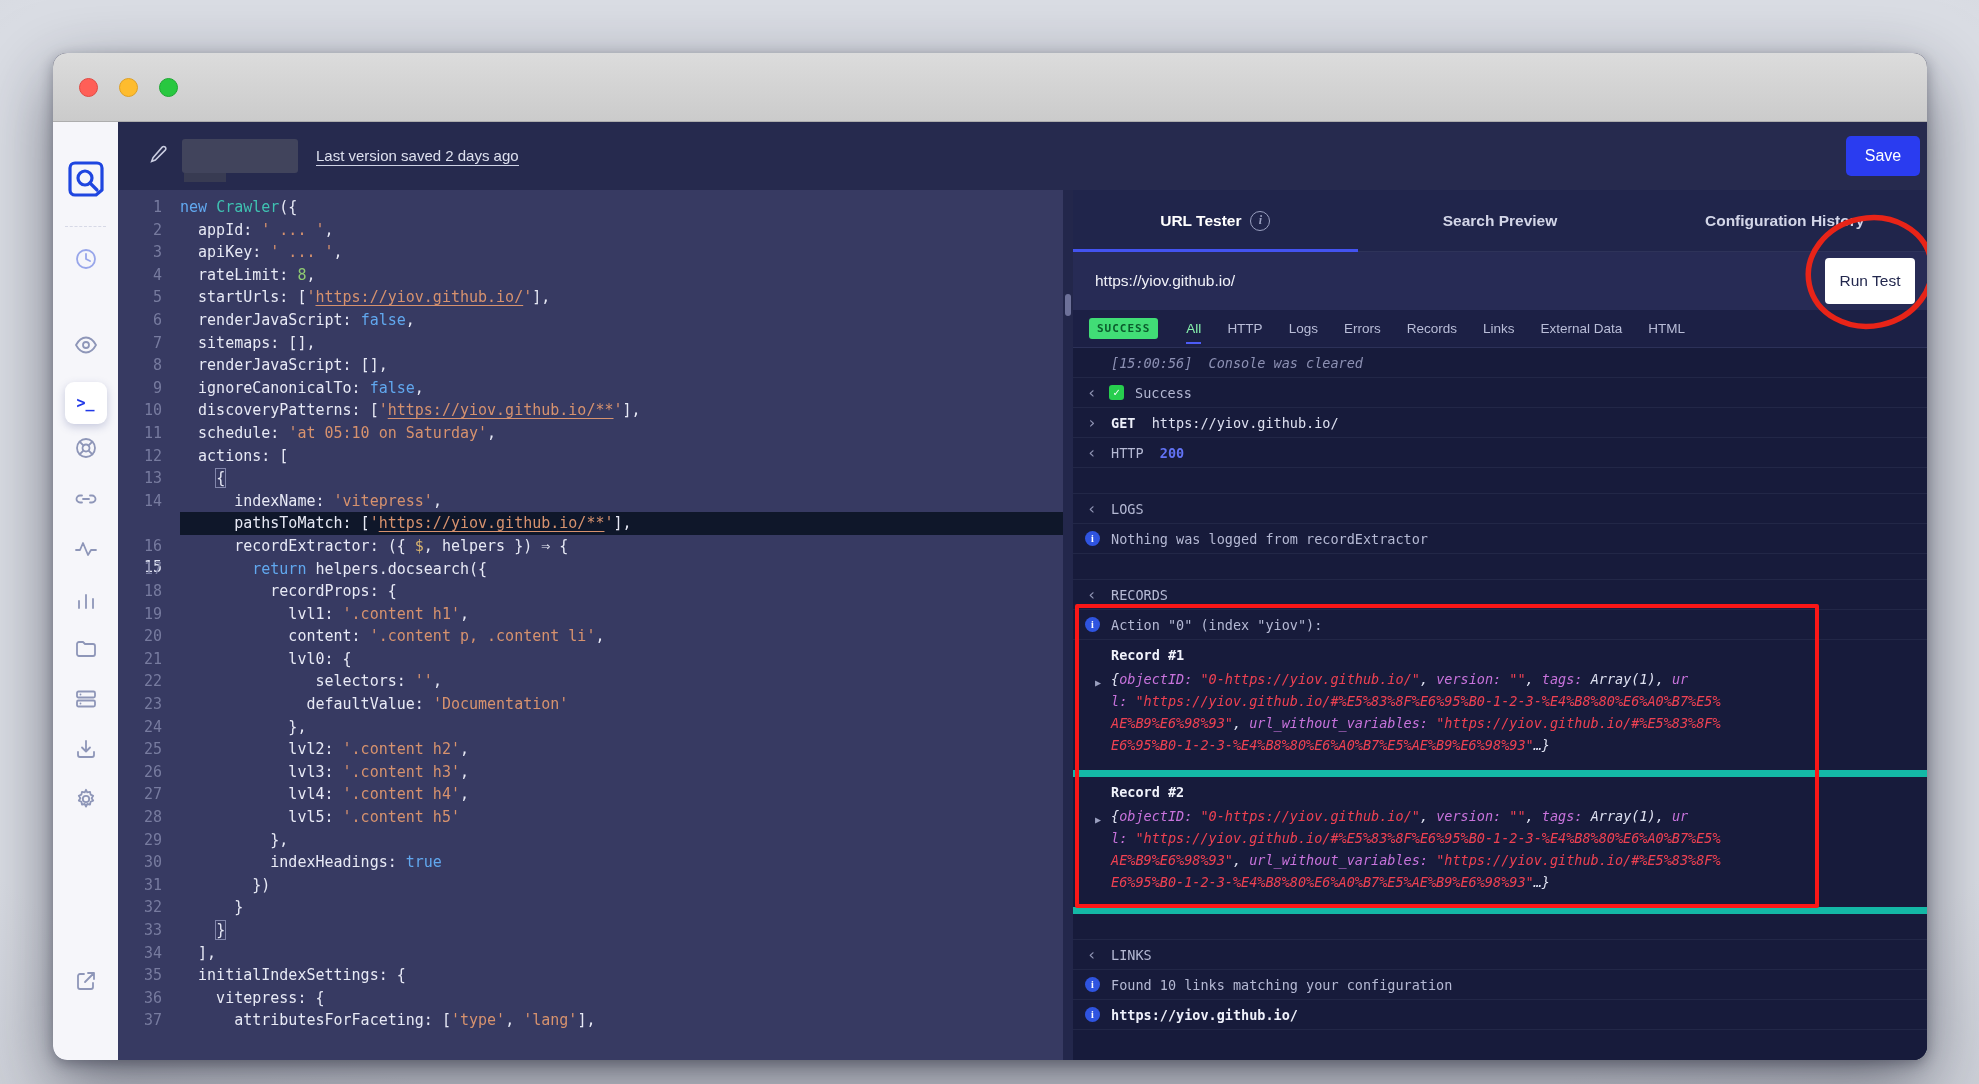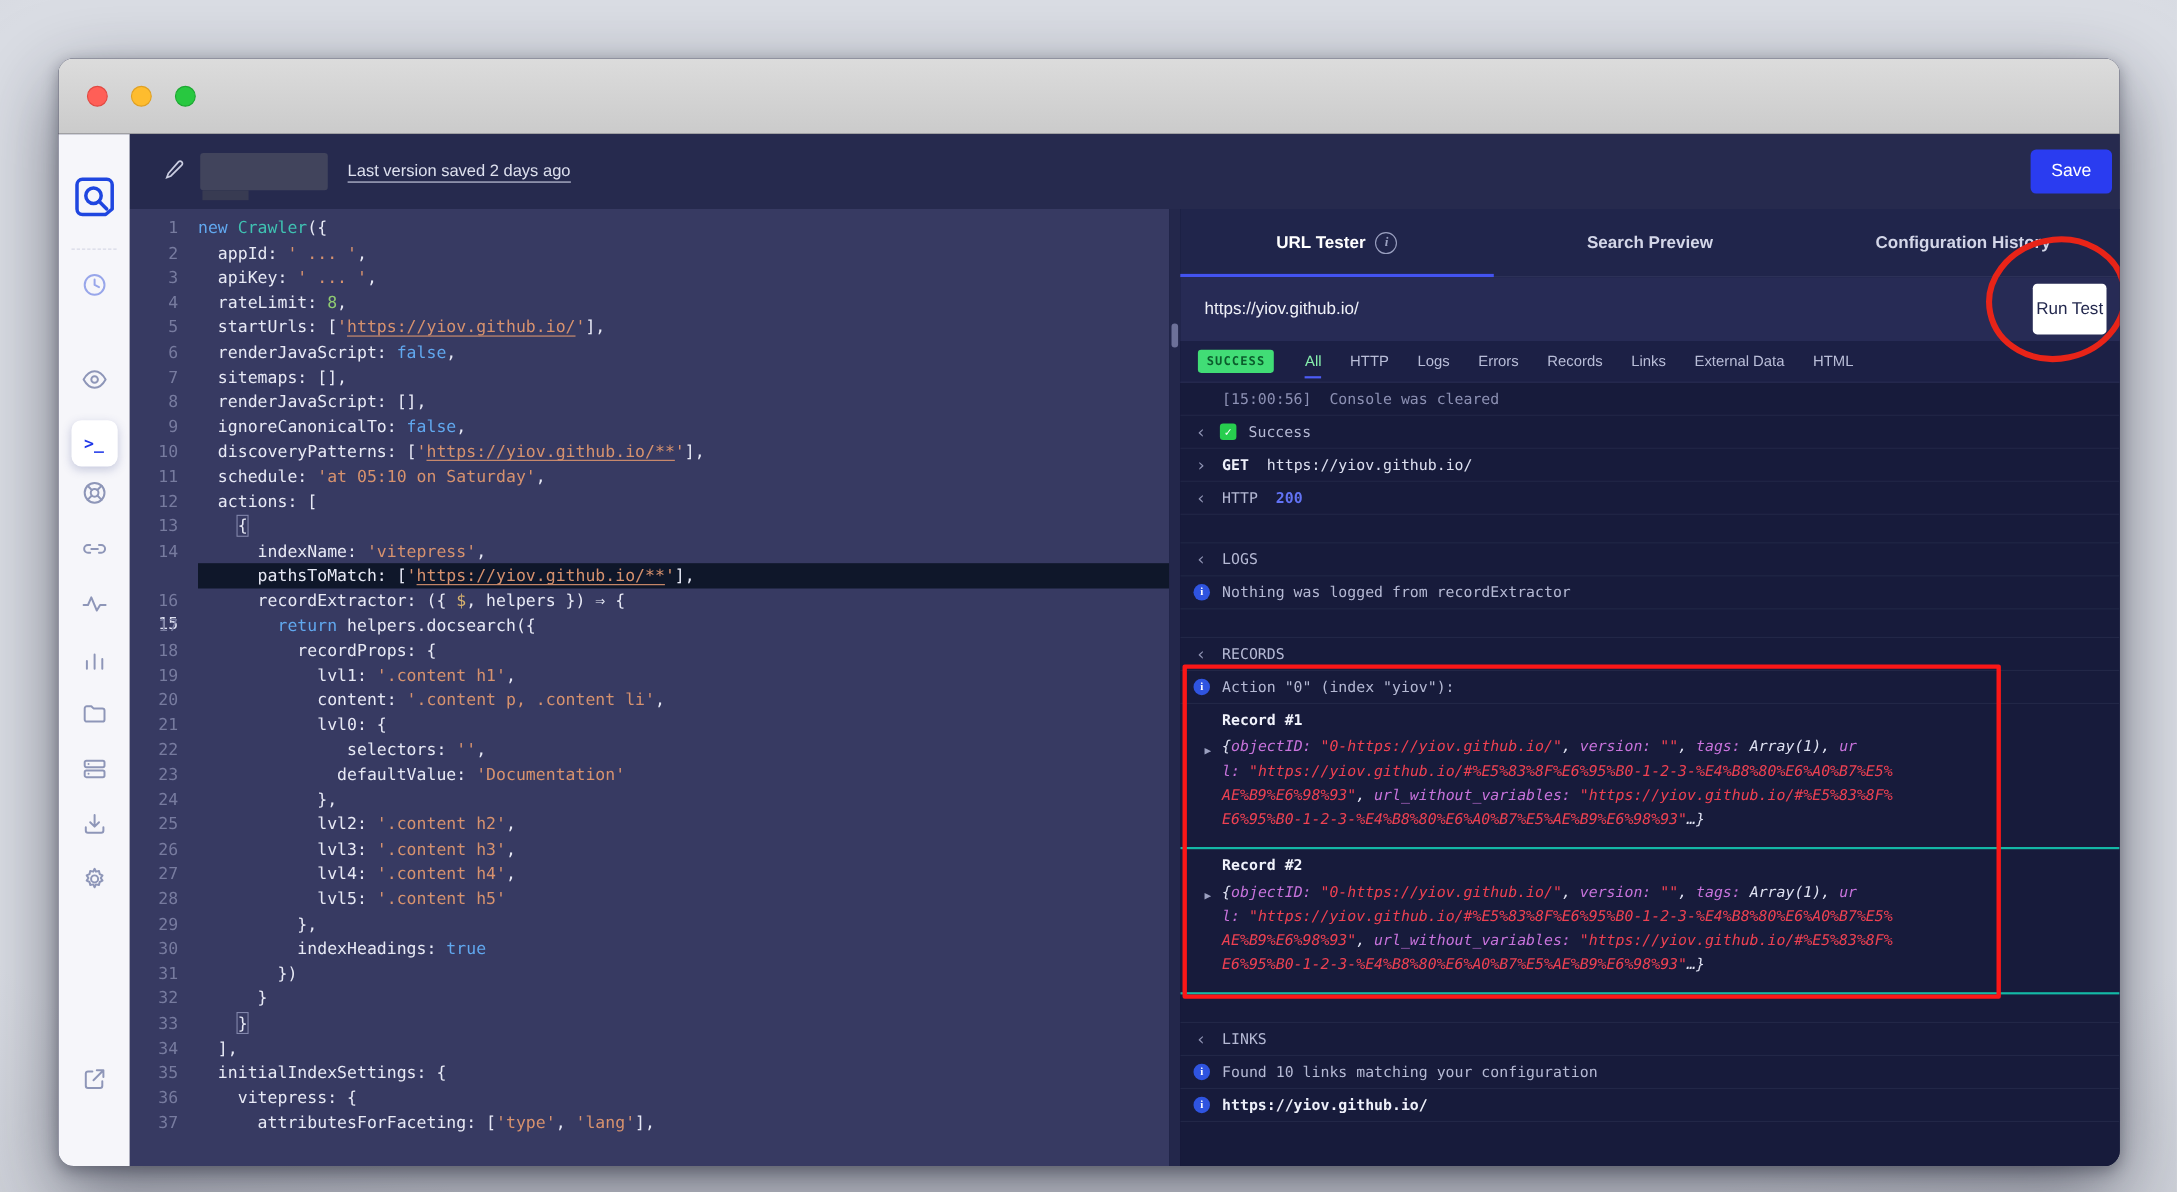--- a/index.html
+++ b/index.html
@@ -78,50 +78,50 @@
   .panel-tabs { height:62px; background:#20254b; display:flex; flex:none; border-bottom:1px solid #2e3359; }
   .ptab { width:33.333%; display:flex; align-items:center; justify-content:center; gap:9px;
           color:#d3d6e8; font-weight:bold; font-size:15.5px; position:relative; cursor:pointer; }
   .ptab.active { color:#ffffff; }
   .ptab.active:after { content:""; position:absolute; left:0; right:0; bottom:-1px; height:3px; background:#4353f0; }
   .info-circ { width:20px; height:20px; border:1.6px solid #9aa0c0; border-radius:50%; color:#9aa0c0;
                font-size:12px; font-weight:bold; display:flex; align-items:center; justify-content:center;
                font-family:"Liberation Serif",serif; font-style:italic; }
   .url-row { height:58px; background:#272b55; display:flex; align-items:center; flex:none; position:relative; }
   .url-text { margin-left:22px; color:#f0f1f8; font-size:15.5px; }
-  .run-btn { position:absolute; right:12px; top:6px; width:67px; height:46px; background:#ffffff;
+  .run-btn { position:absolute; right:12px; top:6px; width:90px; height:46px; background:#ffffff;
              color:#23284e; font-size:15.5px; border:none; border-radius:4px; cursor:pointer; }
   .subtabs { height:38px; background:#1c2045; display:flex; align-items:center; flex:none;
              border-bottom:1px solid #2c3158; padding-left:16px; }
   .badge { background:#41dd76; color:#0b5c2c; font-weight:bold; font-size:11px; letter-spacing:1px;
            padding:4px 8px; border-radius:3px; margin-right:28px;
            font-family:"DejaVu Sans Mono",monospace; }
   .stab { color:#b9bdd8; font-size:13.5px; margin-right:26px; height:38px; display:flex; align-items:center;
           position:relative; cursor:pointer; }
   .stab.active { color:#86efac; font-weight:normal; }
   .stab.active:after { content:""; position:absolute; left:0; right:0; bottom:4px; height:2px; background:#4d5cf7; }
 
   
   .console { flex:1; background:#171b3b; font-family:"DejaVu Sans Mono",monospace; font-size:13.5px;
              color:#b5b9d4; overflow:hidden; position:relative; }
   .console-row { position:relative; height:30px; line-height:30px; padding-left:38px;
                  border-bottom:1px solid #222747; white-space:pre; }
-  .console-row.cleared { color:#8d91b4; }
+  .console-row.cleared { font-style:italic; color:#8d91b4; }
   .chev { position:absolute; left:14px; top:0; color:#9094b4; font-size:16px; }
   .info-dot { position:absolute; left:12px; top:7px; width:15px; height:15px; border-radius:50%;
               background:#2f54e0; color:#fff; font-size:10px; font-weight:bold; text-align:center;
               line-height:15px; font-family:"Liberation Serif",serif; }
   .check-box { position:absolute; left:36px; top:7px; width:15px; height:15px; border-radius:3px;
                background:#27ce4e; color:#fff; font-size:11px; font-weight:bold; text-align:center;
                line-height:15px; }
   .console-row.haschk { padding-left:62px; }
   .ct{color:#b5b9d4} .cb{color:#eef0fa; font-weight:bold} .cu{color:#dde0f0}
   .ccode{color:#6273f5; font-weight:bold}
   .console-spacer { height:26px; border-bottom:1px solid #222747; }
-  .record-block { padding:0 24px 14px 38px; border-bottom:2px solid #14b8a6; }
+  .record-block { padding:0 24px 14px 38px; border-bottom:7px solid #14b8a6; }
   .record-label { height:28px; line-height:30px; color:#f0f2fb; font-weight:bold; }
   .record-json { font-style:italic; position:relative; }
   .json-line { height:22px; line-height:22px; white-space:pre; }
   .tri { position:absolute; left:-16px; top:4px; color:#9ba0c0; font-style:normal; font-size:10px; }
   .jp{color:#dfe2f2} .jk{color:#c873dc} .js{color:#ef4152}
 
   
   .rec-annot { position:absolute; left:2px; width:744px; border:4px solid #fb1717; border-radius:2px;
                pointer-events:none; z-index:30; }
   .circle-annot { position:absolute; pointer-events:none; z-index:31; }

